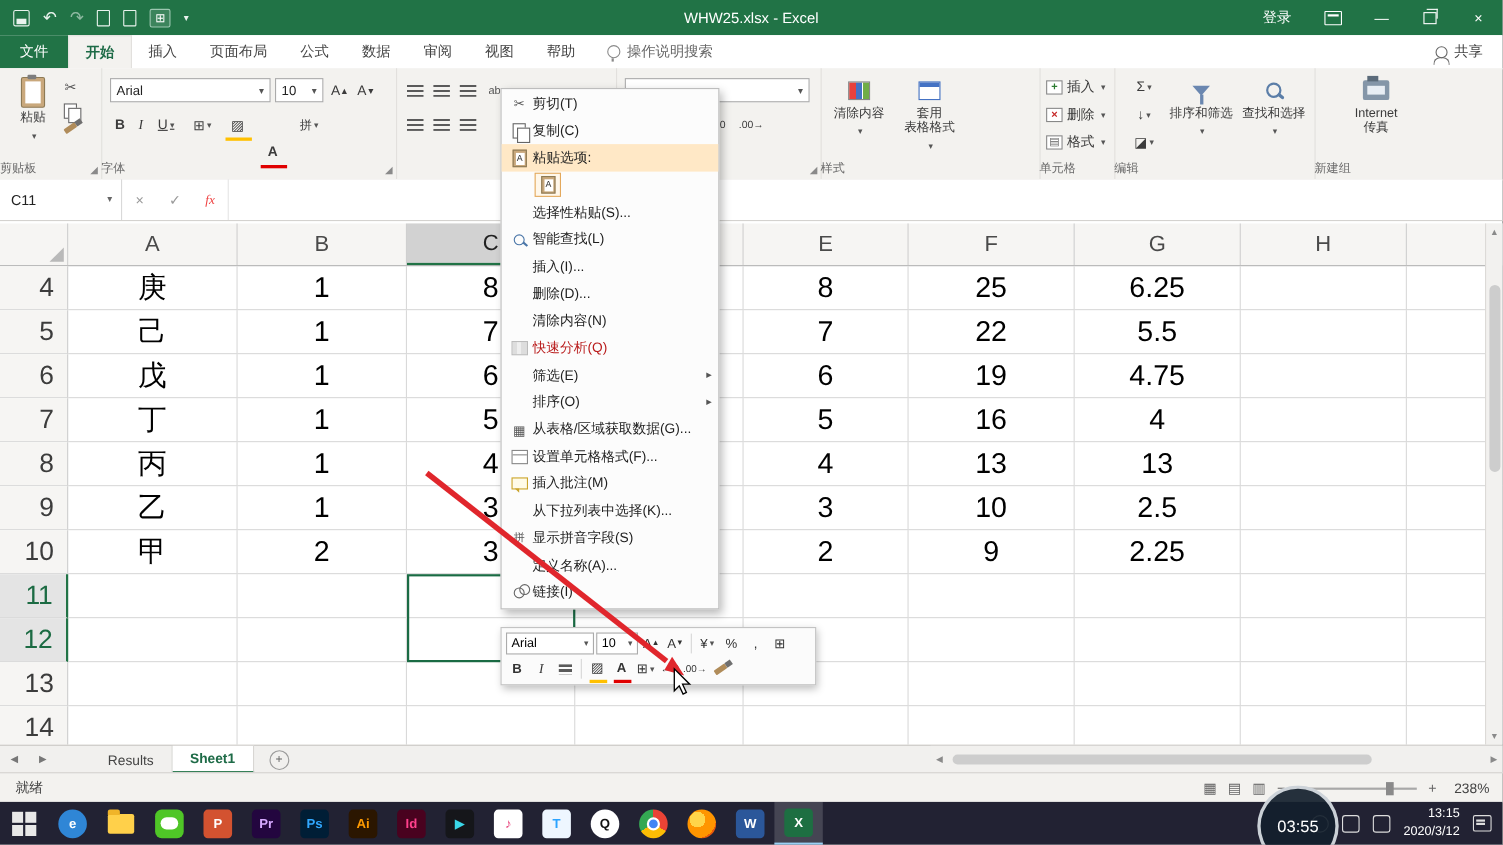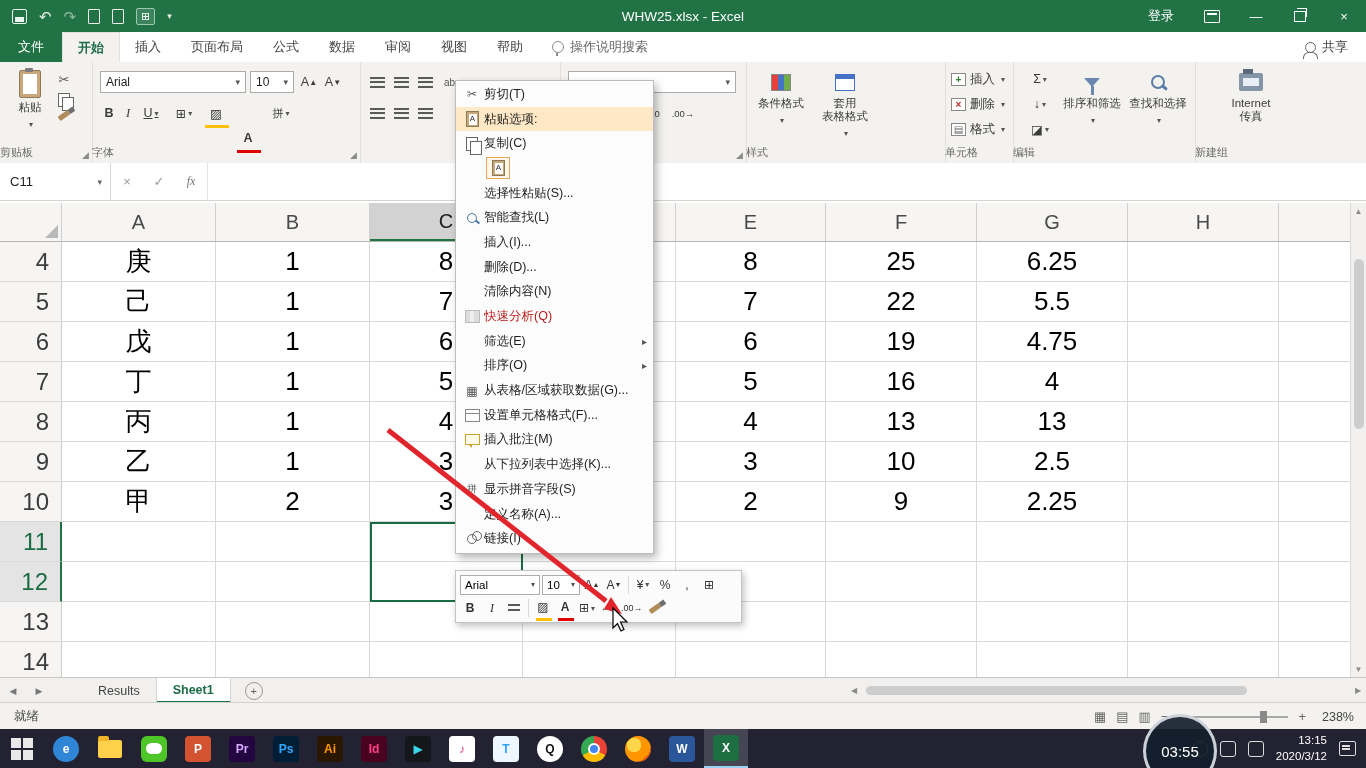--- a/index.html
+++ b/index.html
@@ -73,21 +73,21 @@
   .mag{width:10px;height:10px;border:2px solid #5b7ea8;border-radius:50%;position:relative}
   .mag::after{content:"";position:absolute;left:8px;top:9px;width:7px;height:2.5px;background:#5b7ea8;transform:rotate(40deg);border-radius:2px}
   .cellins{width:13px;height:11px;border:1px solid #888;background:#fff;display:flex;align-items:center;justify-content:center;font-size:10px;font-weight:bold}
 
   
   #fbar{position:absolute;left:0;top:163px;width:100%;height:37px;background:#fff;border-bottom:1px solid #d4d2cf;display:flex;align-items:stretch}
   #namebox{width:100px;display:flex;align-items:center;font-size:13px;color:#222;padding-left:10px;border-right:1px solid #d9d9d9;position:relative}
   #namebox::after{content:"▾";position:absolute;right:8px;font-size:9px;color:#666}
   #fbtns{display:flex;align-items:center;gap:0;border-right:1px solid #e5e5e5}
   .fbtn{width:32px;text-align:center;font-size:13px;color:#9a9a9a}
-  #fx{font-style:italic;font-family:"Liberation Serif","DejaVu Serif",serif;color:#737373;font-size:12px}
+  #fx{font-style:italic;font-family:"Liberation Serif","DejaVu Serif",serif;color:#ef4444;font-size:12px}
   #finput{flex:1}
 
   
   #sheet{position:absolute;left:0;top:203px;width:1366px;height:474px;background:#fff;overflow:hidden}
   #col-headers{display:flex;height:39px;background:#f6f5f3;border-bottom:1px solid #b5b5b5;box-sizing:border-box}
   #corner{width:62px;height:100%;border-right:1px solid #cfcfcf;position:relative;box-sizing:border-box}
   #corner::after{content:"";position:absolute;right:3px;bottom:3px;border-left:13px solid transparent;border-bottom:13px solid #b9b9b9}
   .col-h{height:100%;display:flex;align-items:center;justify-content:center;font-size:20px;color:#4a4a4a;border-right:1px solid #cfcfcf;box-sizing:border-box}
   .col-h.sel{background:#d2d2d2;color:#222;border-bottom:2px solid #217346}
   .col-h.filler{flex:1;border-right:none}
@@ -298,21 +298,21 @@
       <div class="sbtn" style="left:108px;top:40px;width:30px;font-size:9.5px">.00→</div>
       <div class="grp-label">数字</div>
       <span class="dl"></span>
     </div>
 
     <div class="grp" style="left:746px;width:199px">
       <div class="bigbtn" style="left:4px;width:62px">
         <span class="bigico">
             <span class="cfico"></span>
           </span>
-        <span>条件格式</span>
+        <span>清除内容</span>
         <span class="car"></span>
       </div>
       <div class="bigbtn" style="left:68px;width:62px">
         <span class="bigico">
             <span class="tsico"></span>
           </span>
         <span><span>套用</span><br><span>表格格式</span></span>
         <span class="car"></span>
       </div>
       <div class="grp-label">样式</div>
@@ -533,31 +533,31 @@
     </div>
   </div>
 
   <div id="selbox"></div>
 
   <div id="ctxmenu">
     <div class="mi">
         <span class="mic">✂</span>
         <span class="mil">剪切(T)</span>
       </div>
+    <div class="mi">
+        <span class="mic">
+          <span class="copyic"></span>
+        </span>
+        <span class="mil">复制(C)</span>
+      </div>
     <div class="mi hl">
         <span class="mic">
           <span class="pclip"></span>
         </span>
         <span class="mil">粘贴选项:</span>
-      </div>
-    <div class="mi">
-        <span class="mic">
-          <span class="copyic"></span>
-        </span>
-        <span class="mil">复制(C)</span>
       </div>
     <div class="mi">
         <span class="mic"></span>
         <span class="pastebox">
           <span class="pclip"></span>
         </span>
       </div>
     <div class="mi">
         <span class="mic"></span>
         <span class="mil">选择性粘贴(S)...</span>

